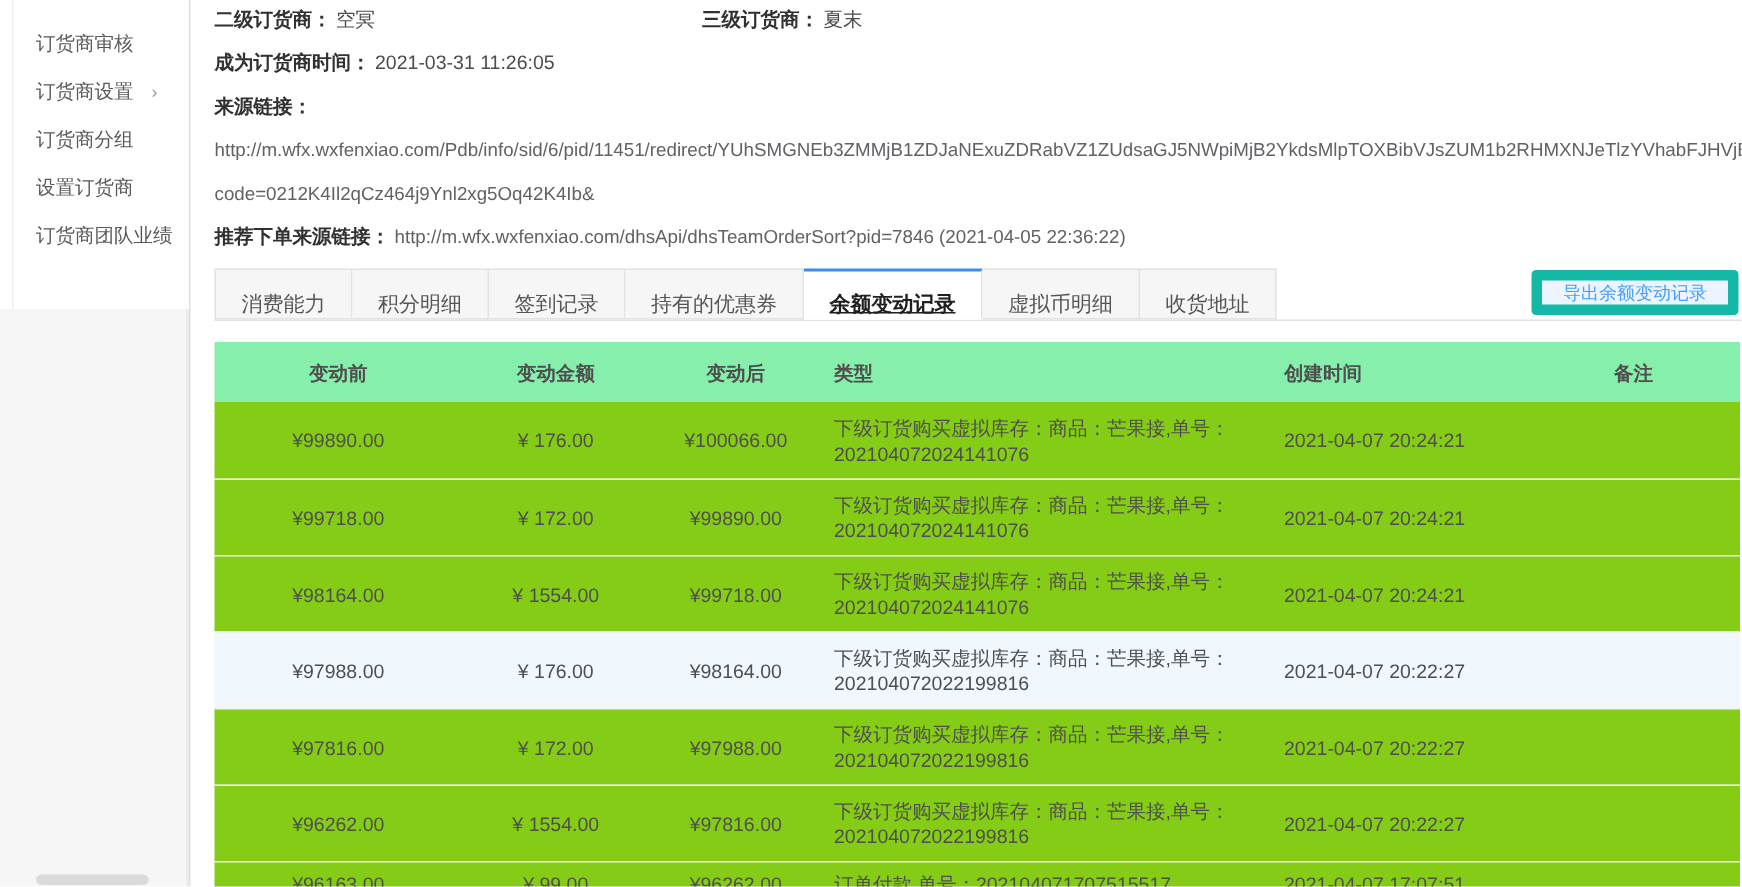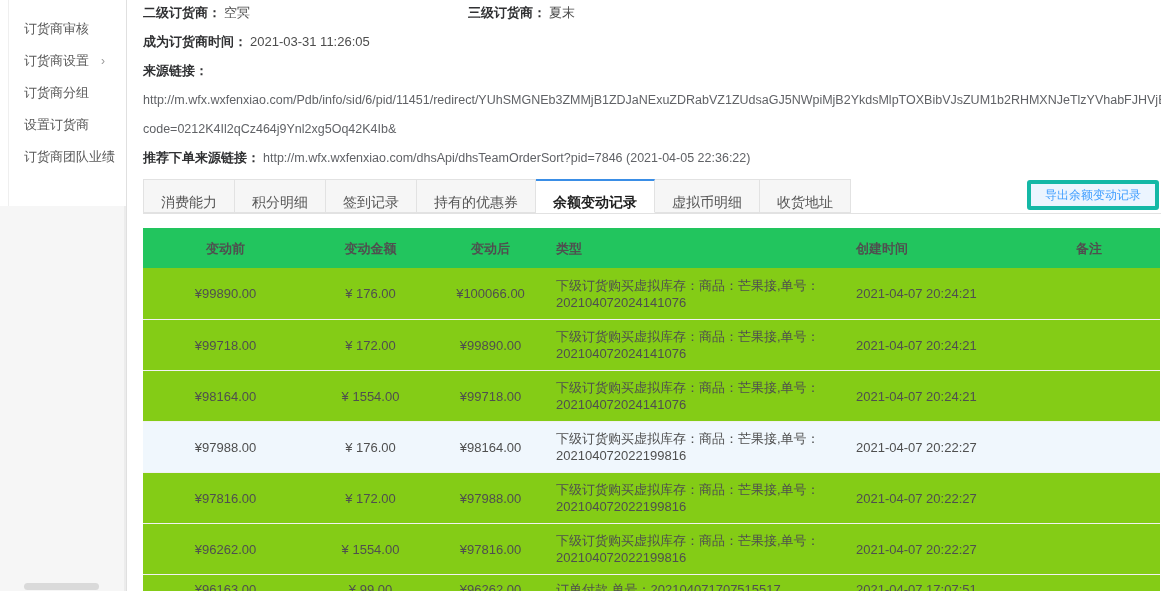--- a/index.html
+++ b/index.html
@@ -27,28 +27,28 @@
   .url-line { margin-bottom: 15px; font-size: 12.5px; color: #606266; white-space: nowrap; }
 
   
   .tabbar { position: relative; margin-top: 9px; height: 34px; border-bottom: 1px solid #e2e2e2;
     display: flex; align-items: flex-end; }
   .tabs { display: flex; height: 34px; }
   .tab { height: 34px; padding: 0 17px; display: flex; align-items: flex-end; font-size: 14px; color: #565656;
     background: #f6f6f6; border: 1px solid #e2e2e2; border-left: none; border-bottom: 1px solid #e2e2e2; cursor: pointer;
     white-space: nowrap; }
   .tab:first-child { border-left: 1px solid #e2e2e2; }
-  .tab.active { background: #fff; border-top: 2px solid #3a8ee6; border-bottom: 1px solid #fff; font-weight: bold; color: #1f1f1f; }
+  .tab.active { background: #fff; border-top: 2px solid #3a8ee6; border-bottom: 1px solid #fff; font-weight: bold; color: #1f1f1f; text-decoration: underline; }
   .export-btn { position: absolute; right: 2px; top: 0; height: 30px; padding: 0 14px; font-size: 12px;
-    color: #409eff; background: #ecf5ff; border: 4px solid #14b8a6; border-radius: 3px; cursor: pointer;
+    color: #409eff; background: #ecf5ff; border: 7px solid #14b8a6; border-radius: 3px; cursor: pointer;
     font-family: inherit; }
 
   
   .table { margin-top: 14px; width: 1017px; }
-  .thead { display: flex; align-items: center; height: 40px; background: #22c55e; font-size: 14px; font-weight: bold; color: #303133; }
+  .thead { display: flex; align-items: center; height: 40px; background: #86efac; font-size: 14px; font-weight: bold; color: #303133; }
   .trow { display: flex; align-items: center; min-height: 51px; background: #84cc16; }
   .trow + .trow { border-top: 1px solid #f1f1f1; }
   .trow.hl { background: #f0f7fd; }
   .trow:last-child { min-height: 38px; align-items: flex-start; }
   .trow:last-child .tcell { padding-top: 6px; }
   .tcell { padding: 4px 8px; font-size: 13px; color: #4f4f4f; line-height: 17px; }
   .c0 { width: 165px; text-align: center; }
   .c1 { width: 125px; text-align: center; }
   .c2 { width: 115px; text-align: center; }
   .c3 { width: 300px; }

